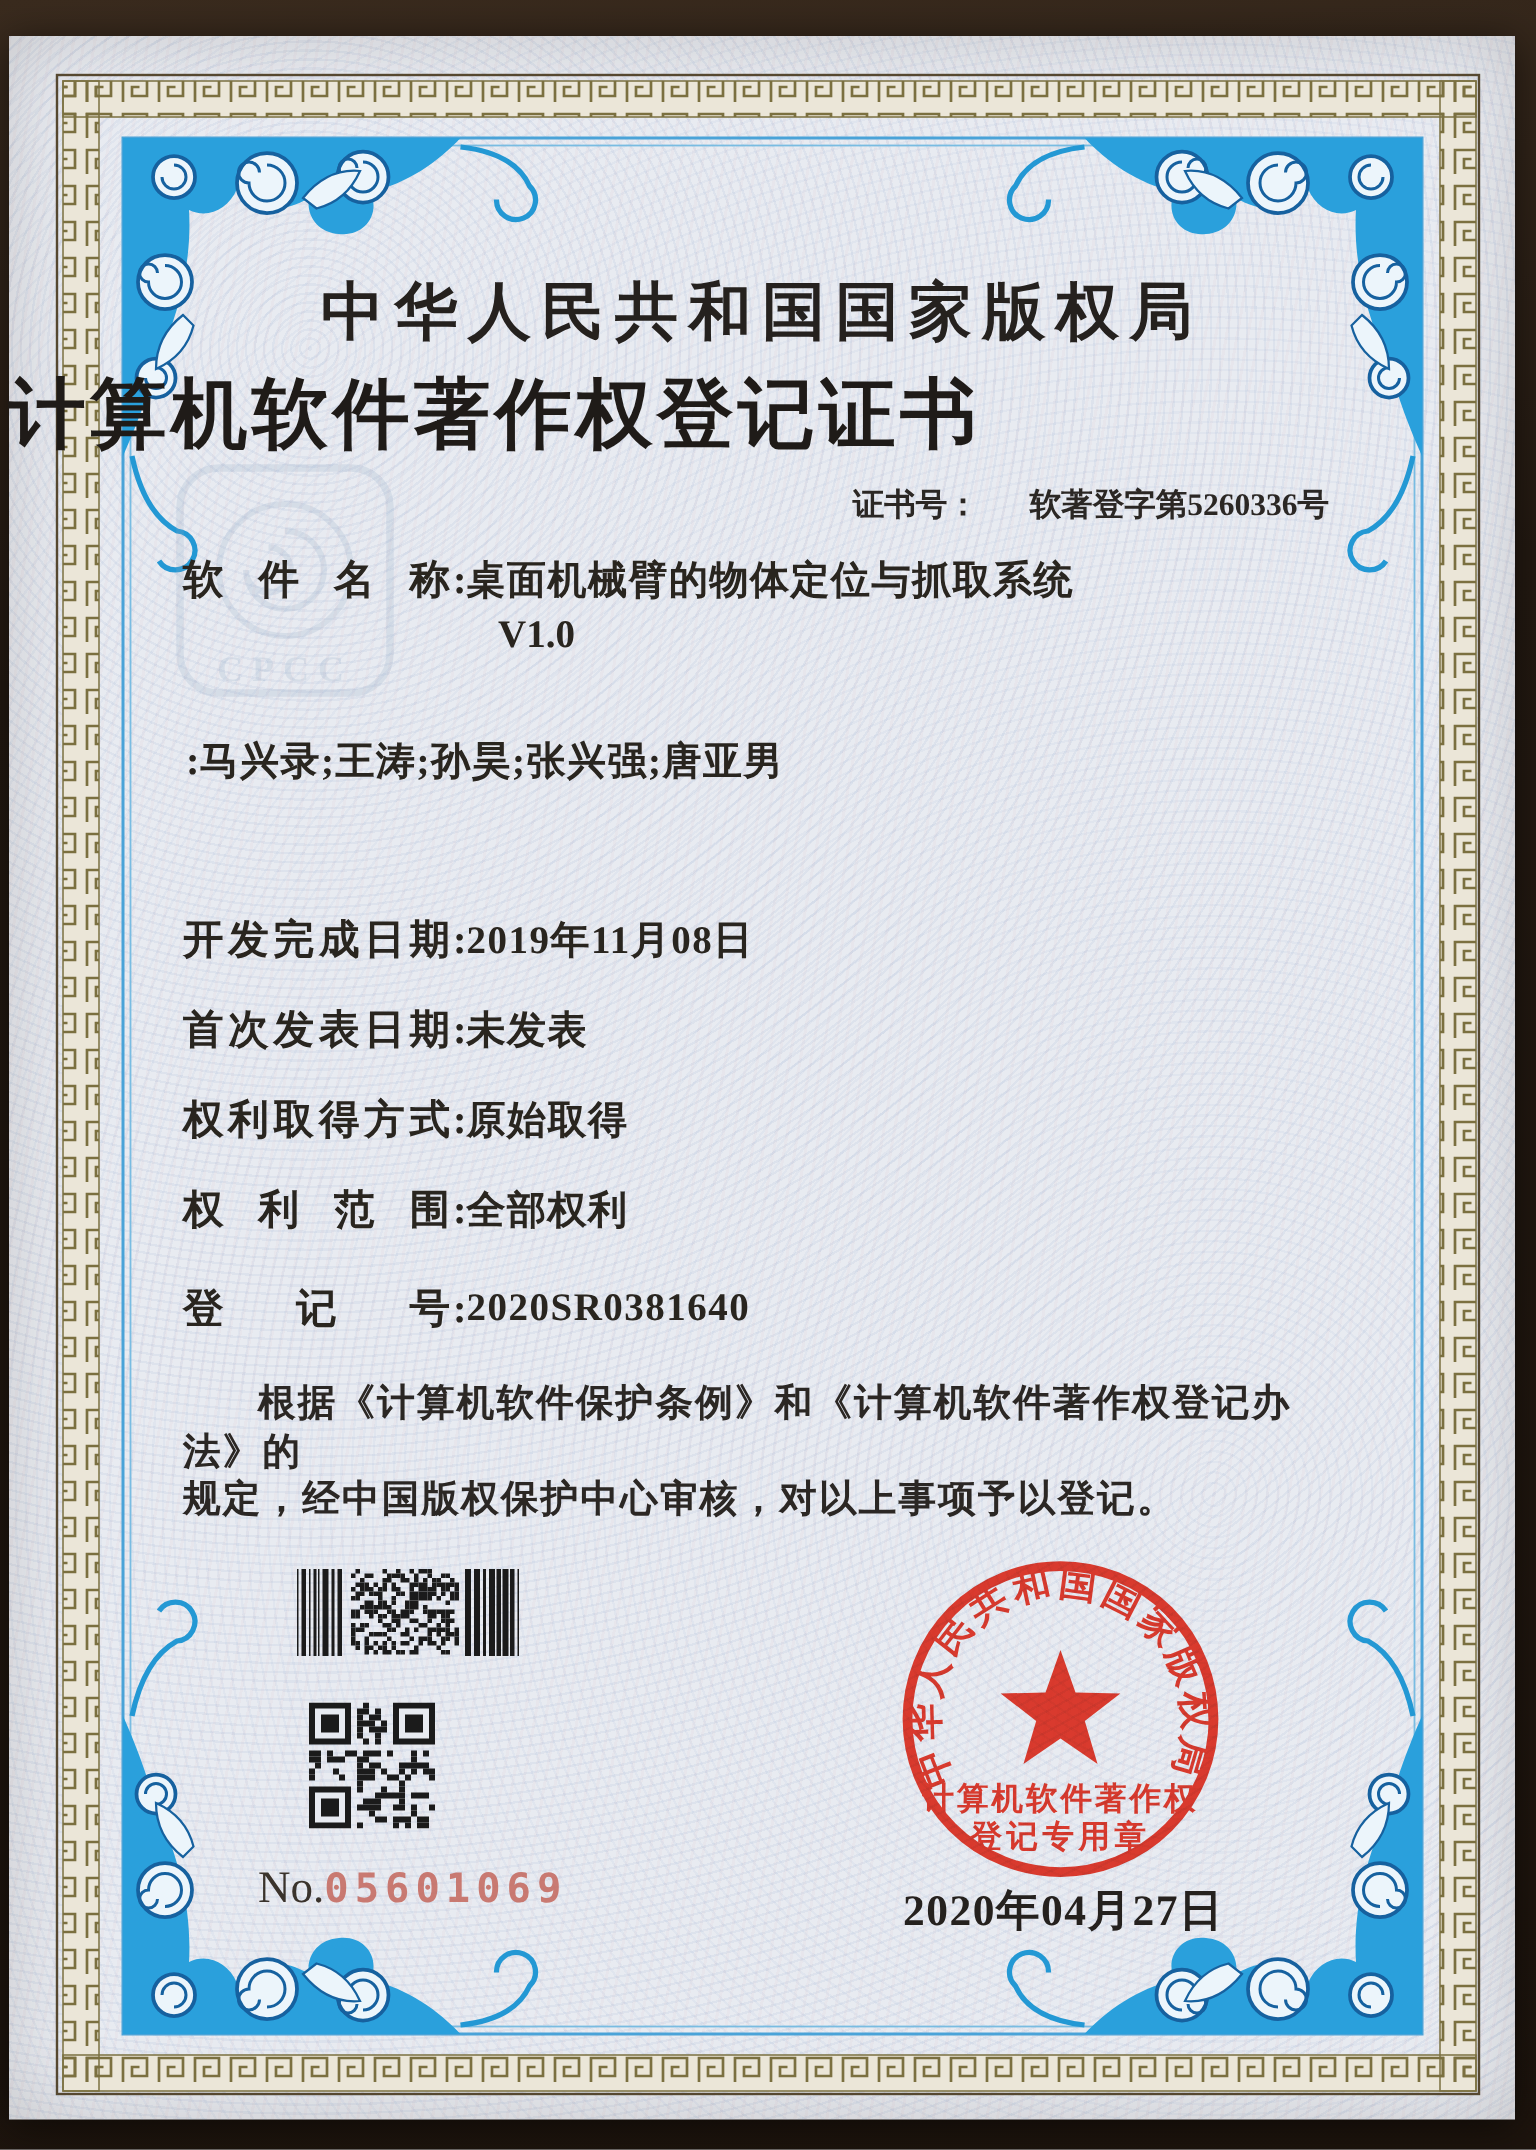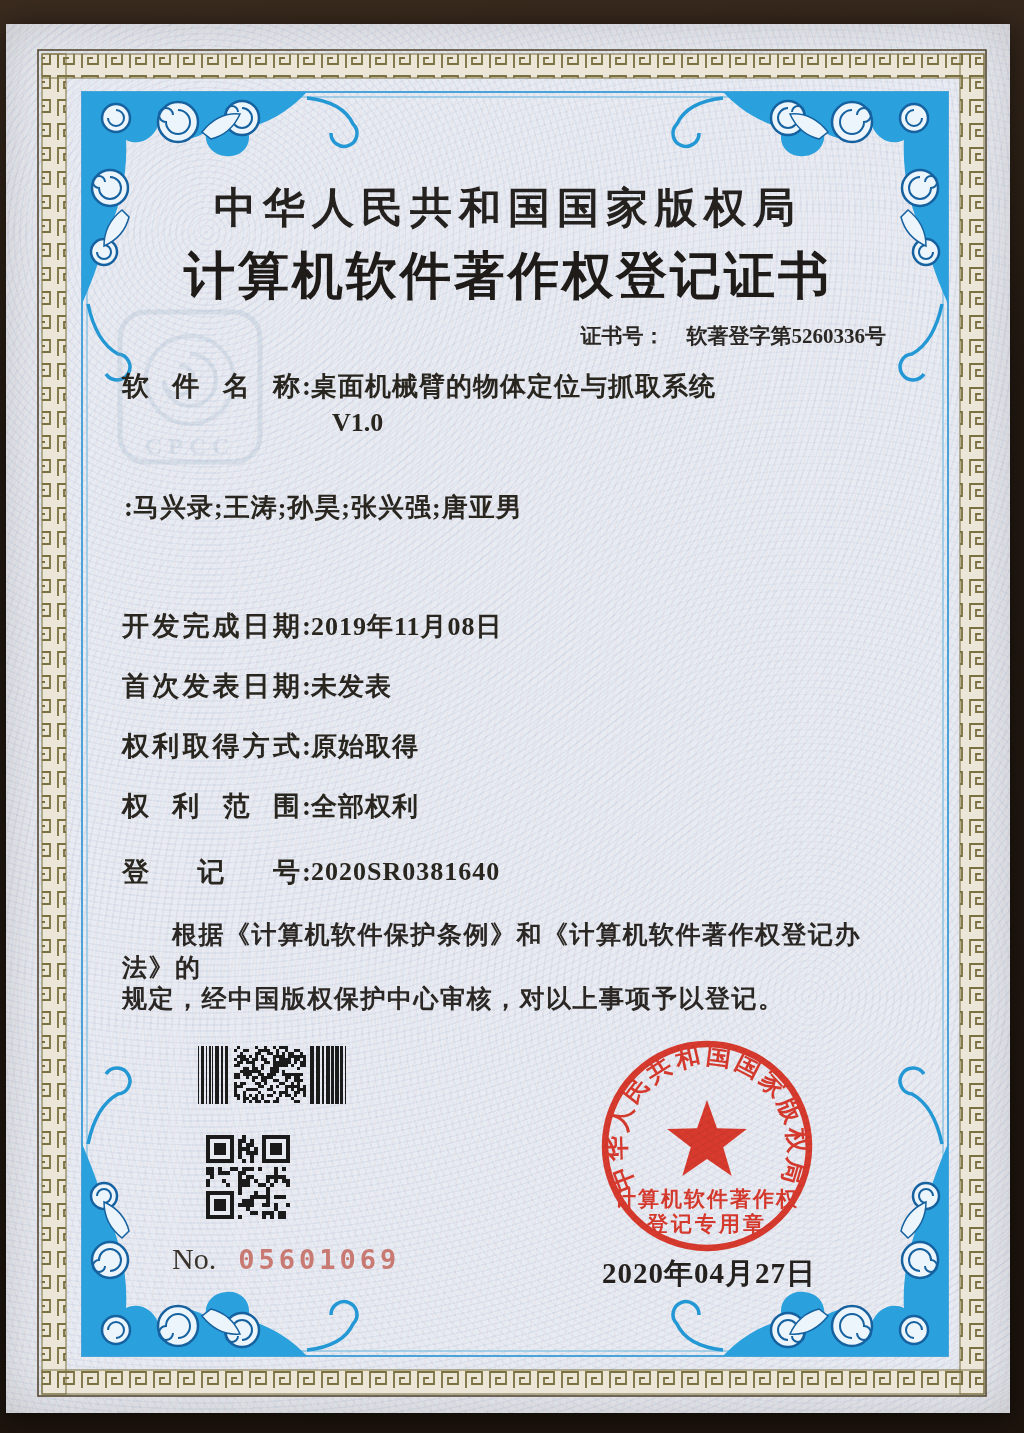--- a/index.html
+++ b/index.html
@@ -11,34 +11,34 @@
          background-image:
            repeating-radial-gradient(circle at 20% 15%, rgba(110,140,190,.09) 0 1.5px, transparent 1.5px 6px),
            repeating-radial-gradient(circle at 80% 70%, rgba(120,150,200,.07) 0 1.5px, transparent 1.5px 7px),
            repeating-linear-gradient(100deg, rgba(205,135,145,.05) 0 2px, transparent 2px 7px);
          box-shadow:0 4px 26px rgba(0,0,0,.55), inset 0 0 55px rgba(70,60,50,.20);}
   .border-svg{position:absolute;left:0;top:0;width:1004px;height:1389px;}
   .content{position:absolute;left:0;top:0;width:1004px;height:1389px;}
   .abs{position:absolute;}
   .title-org{left:0;right:0;top:156px;text-align:center;font-size:42px;font-weight:900;
              letter-spacing:7px;color:#25211e;}
-  .title-cert{left:0;right:0;top:218px;text-align:center;font-size:51px;font-weight:900;
+  .title-cert{left:0;right:0;top:218px;text-align:left;font-size:51px;font-weight:900;
               letter-spacing:3px;color:#1f1b18;}
   .certno{top:298px;right:124px;font-size:21px;font-weight:700;color:#2b2724;}
-  .certno .val{margin-left:22px;}
+  .certno .val{margin-left:34px;}
   .frow{left:116px;display:flex;align-items:center;color:#29251f;}
   .flabel{display:inline-block;width:178px;font-size:27px;font-weight:700;
           text-align:justify;text-align-last:justify;}
   .fcolon{font-size:27px;font-weight:700;margin-left:2px;}
   .fvalue{font-size:26px;font-weight:700;letter-spacing:1px;white-space:nowrap;}
   .fvalue2{left:314px;font-size:26px;font-weight:700;color:#29251f;margin-left:12px;}
   .statement{left:116px;width:780px;font-size:25px;font-weight:600;letter-spacing:1.5px;color:#2b2724;}
   .no-line{left:166px;top:1218px;font-size:30px;color:#3a332c;}
   .no-line .serial{font-family:"DejaVu Sans Mono",monospace;font-size:27px;font-weight:700;
-                   color:#c4675c;letter-spacing:4px;margin-left:22px;opacity:.85;}
+                   color:#c4675c;letter-spacing:4px;opacity:.85;}
   .issue-date{left:571px;top:1230px;width:264px;text-align:center;font-size:29px;
               font-weight:700;letter-spacing:1px;color:#25211e;}
   .seal{left:591px;top:1010px;mix-blend-mode:multiply;opacity:.94;}
   .watermark{left:106px;top:280px;opacity:.20;}
   .barcode{left:192px;top:1022px;}
   .qrcode{left:200px;top:1111px;}
 </style>
 </head>
 <body>
 

